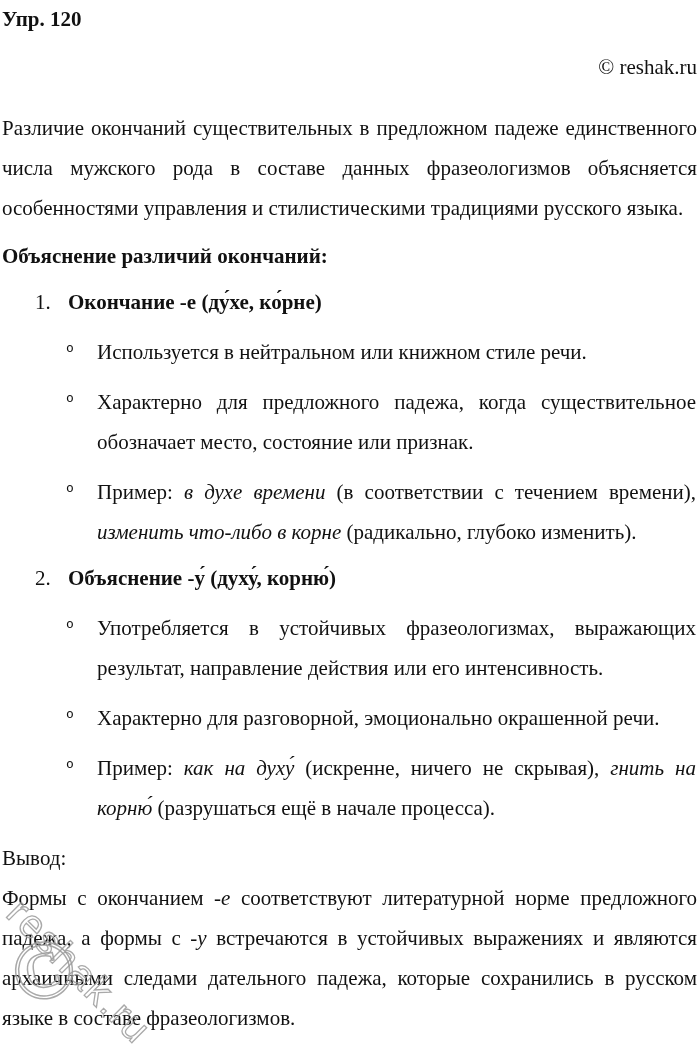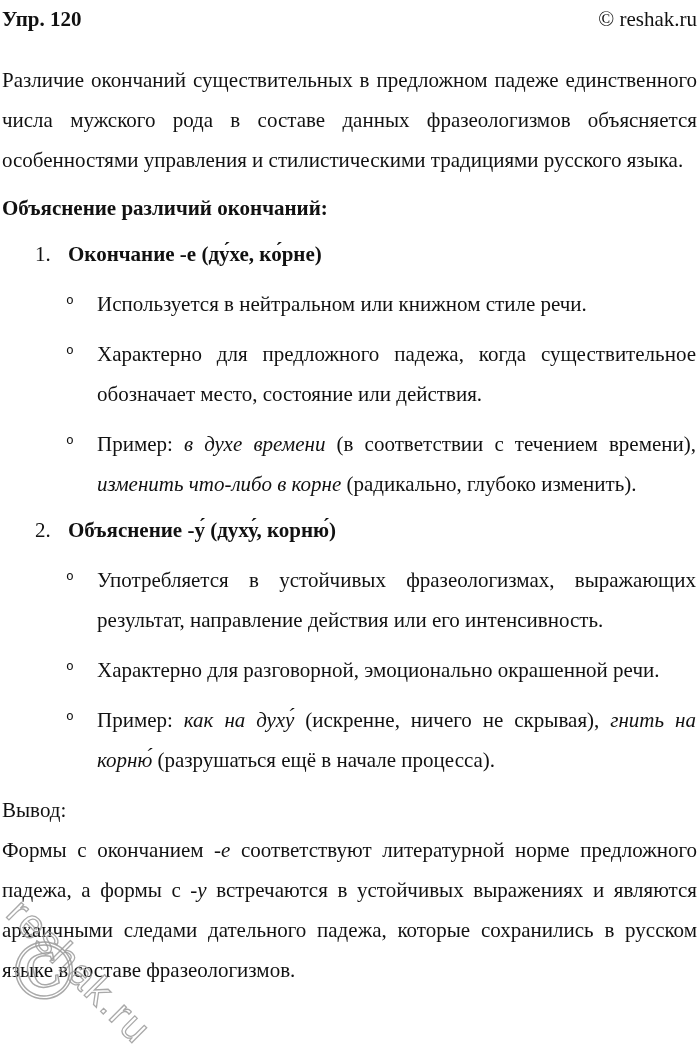--- a/index.html
+++ b/index.html
@@ -11,21 +11,21 @@
     font-size: 21px;
     position: relative;
     overflow: hidden;
   }
   .page { padding: 6px 3px 0 2px; position: relative; z-index: 1; }
   .header {
     display: flex; justify-content: space-between; align-items: flex-start;
     line-height: 26px;
   }
   .exercise { font-weight: bold; }
-  .credit { font-weight: normal; }
+  .credit { font-weight: normal; margin-top: 48px; }
   p { margin: 0; }
   .intro {
     margin-top: 28px;
     line-height: 40px;
     text-align: justify;
   }
   .section-heading {
     margin-top: 8px;
     line-height: 40px;
     font-weight: bold;
@@ -103,21 +103,21 @@
   <p class="intro">Различие окончаний существительных в предложном падеже единственного числа мужского рода в составе данных фразеологизмов объясняется особенностями управления и стилистическими традициями русского языка.</p>
 
   <p class="section-heading">Объяснение различий окончаний:</p>
 
   <div id="items">
   <div class="item">
     <p class="item-title"><span class="item-number">1.</span><span class="item-title-text">Окончание -е (ду́хе, ко́рне)</span></p>
     <div class="bullets">
   <p class="bullet"><span class="bullet-marker">o</span><span class="bullet-text"><span class="seg-r">Используется в нейтральном или книжном стиле речи.</span></span></p>
 
-  <p class="bullet"><span class="bullet-marker">o</span><span class="bullet-text"><span class="seg-r">Характерно для предложного падежа, когда существительное обозначает место, состояние или действия.</span></span></p>
+  <p class="bullet"><span class="bullet-marker">o</span><span class="bullet-text"><span class="seg-r">Характерно для предложного падежа, когда существительное обозначает место, состояние или признак.</span></span></p>
 
   <p class="bullet"><span class="bullet-marker">o</span><span class="bullet-text"><span class="seg-r">Пример: </span><span class="seg-i">в духе времени</span><span class="seg-r"> (в соответствии с течением времени), </span><span class="seg-i">изменить что-либо в корне</span><span class="seg-r"> (радикально, глубоко изменить).</span></span></p>
 </div>
   </div>
 
   <div class="item">
     <p class="item-title"><span class="item-number">2.</span><span class="item-title-text">Объяснение -у́ (духу́, корню́)</span></p>
     <div class="bullets">
   <p class="bullet"><span class="bullet-marker">o</span><span class="bullet-text"><span class="seg-r">Употребляется в устойчивых фразеологизмах, выражающих результат, направление действия или его интенсивность.</span></span></p>
 

